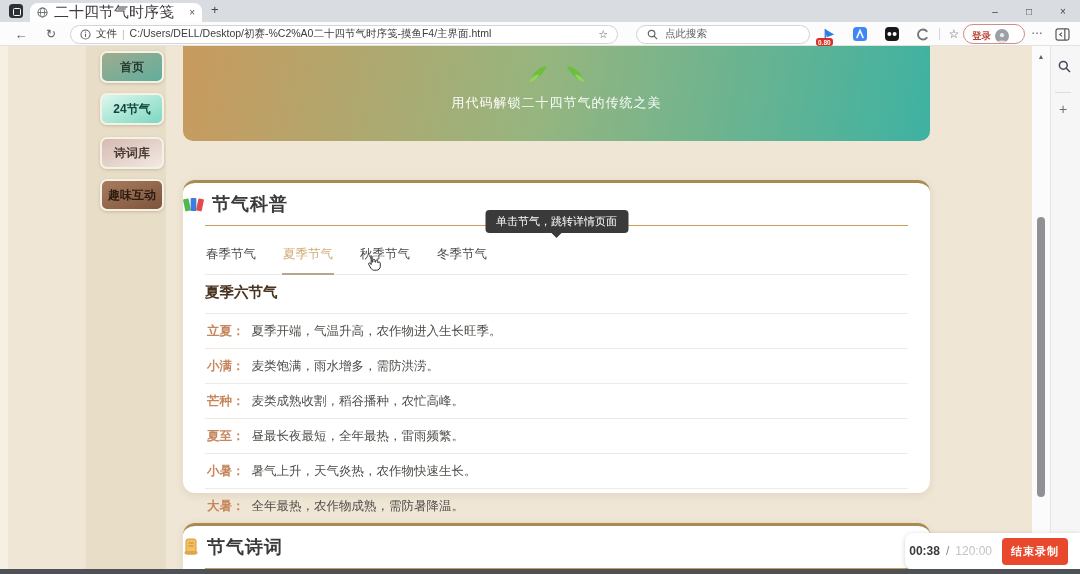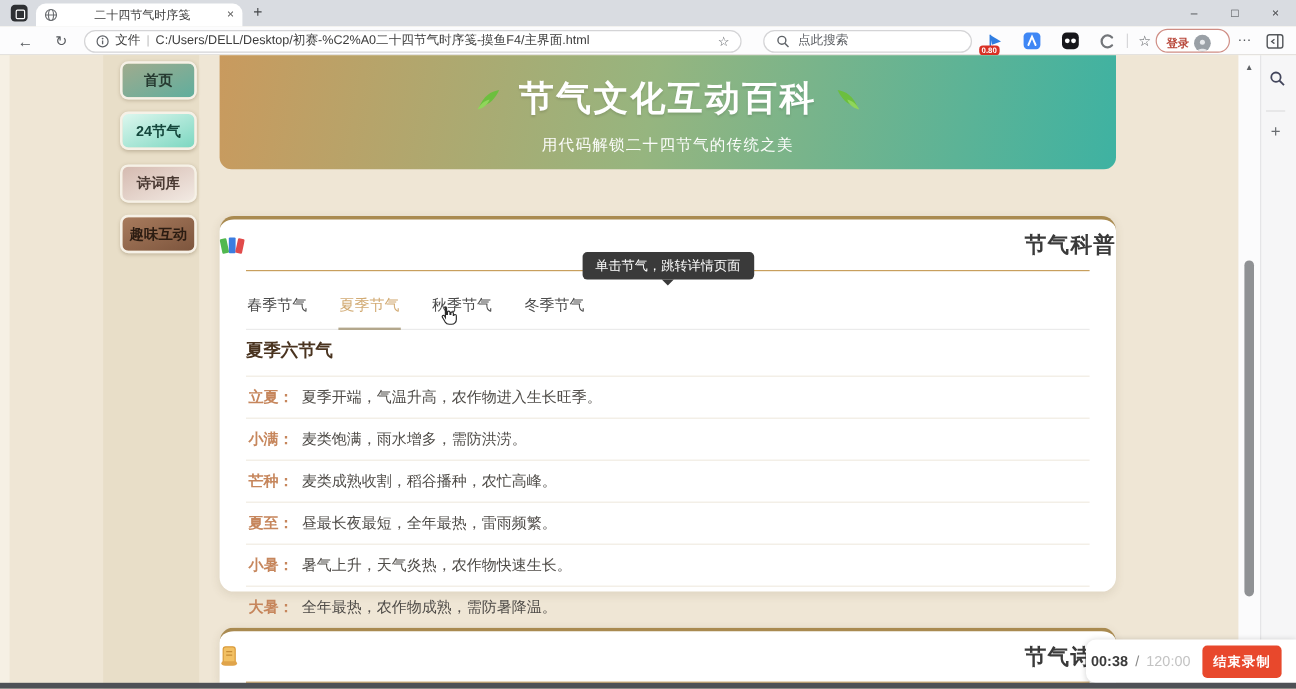--- a/index.html
+++ b/index.html
@@ -4,21 +4,21 @@
 <style>
   * { margin:0; padding:0; box-sizing:border-box; }
   html,body { width:1080px; height:574px; overflow:hidden; font-family:"Liberation Sans", sans-serif; background:#efe6d5; position:relative; }
 
   
   .chrome { position:absolute; top:0; left:0; width:1080px; height:46px; }
   .tabstrip { position:absolute; top:0; left:0; right:0; height:22px; background:#d9dce1; }
   .workspace-btn { position:absolute; left:9px; top:4px; width:14px; height:14px; background:#2e3033; border-radius:3.5px; }
   .workspace-btn::after { content:""; position:absolute; left:3.5px; top:3.5px; width:6px; height:6px; border:1.2px solid #fff; border-radius:1.5px; }
   .tab { position:absolute; left:30px; top:3px; width:172px; height:19px; background:#fff; border-radius:8px 8px 0 0; display:flex; align-items:center; gap:6px; padding:0 7px; }
-  .tab-title { font-size:10px; color:#3c3c3c; white-space:nowrap; overflow:hidden; flex:1;text-align:center; }
+  .tab-title { font-size:15px; color:#3c3c3c; white-space:nowrap; overflow:hidden; flex:1; }
   .tab-close { font-size:10px; color:#555; cursor:default; }
   .newtab-btn { position:absolute; left:211px; top:2px; font-size:13px; color:#45474a; }
   .win-controls { position:absolute; right:0; top:0; height:22px; display:flex; }
   .win-btn { width:34px; height:22px; display:flex; align-items:center; justify-content:center; font-size:10px; color:#3f4144; }
 
   .toolbar { position:absolute; top:22px; left:0; right:0; height:24px; background:#fcfcfd; border-bottom:1px solid #e4e2df; }
   .nav-ico { position:absolute; top:0; height:24px; display:flex; align-items:center; justify-content:center; color:#55585c; }
   .addr-pill { position:absolute; left:70px; top:2.5px; width:548px; height:19px; border:1px solid #d4d4d6; border-radius:10px; background:#fff; display:flex; align-items:center; gap:5px; padding:0 9px; }
   .addr-prefix { font-size:10.5px; color:#3c3c3c; white-space:nowrap; }
   .addr-div { font-size:10px; color:#bbb; }
@@ -45,21 +45,21 @@
   .nav-fun  { top:133px; background:linear-gradient(155deg,#a87b5d,#7d553d); color:#2b1c12; }
 
   .banner { position:absolute; left:183px; top:0; width:747px; height:95px; border-radius:0 0 10px 10px; background:linear-gradient(100deg,#c99a5e 0%,#96b57f 48%,#3eb2a2 100%); text-align:center; }
   .banner-title-row { display:flex; align-items:center; justify-content:center; gap:14px; padding-top:17px; }
   .banner-title { font-size:29px; font-weight:bold; color:#fff; letter-spacing:2px; text-shadow:0 1px 2px rgba(0,0,0,.12); }
   .banner-sub { margin-top:9px; font-size:13px; color:rgba(255,255,255,.96); letter-spacing:1px; }
 
   .card { position:absolute; left:183px; width:747px; background:#fff; box-shadow:0 2px 8px rgba(100,80,50,.12); border-top:3px solid #a98a50; }
   .card-science { top:134px; height:313px; border-radius:12px; }
   .card-poetry  { top:477px; height:46px; border-radius:12px 12px 0 0; }
-  .card-title { display:flex; align-items:center; justify-content:space-between; gap:8px; padding-top:9px; font-size:18px; font-weight:bold; color:#3a3a3a; letter-spacing:1px; }
+  .card-title { display:flex; align-items:center; justify-content:flex-start; gap:8px; padding-top:9px; font-size:18px; font-weight:bold; color:#3a3a3a; letter-spacing:1px; }
   .card-hr { margin:9px 22px 0; border-top:1px solid #c89f5d; }
 
   .tooltip { position:absolute; top:27px; left:50%; transform:translateX(-50%); background:#3a3a3a; color:#fff; font-size:11px; padding:4px 11px; border-radius:4px; white-space:nowrap; z-index:6; }
   .tooltip::after { content:""; position:absolute; left:50%; bottom:-5px; transform:translateX(-50%); border:5px solid transparent; border-top-color:#3a3a3a; border-bottom:none; }
 
   .tabs { position:absolute; top:59px; left:22px; right:22px; display:flex; gap:25px; border-bottom:1px solid #ebebeb; }
   .season-tab { font-size:12.5px; color:#4c4c4c; padding:4px 1px 10px; }
   .season-tab.active { color:#d2ab74; border-bottom:2px solid #b3a78c; margin-bottom:-1px; }
 
   .science-body { position:absolute; top:100px; left:22px; right:22px; }
@@ -200,21 +200,20 @@
   <div class="nav-btn nav-fun">
       <span>趣味互动</span>
     </div>
 
   <div class="banner">
     <div class="banner-title-row">
       <svg width="24" height="22" viewBox="0 0 24 22">
           <path d="M4 18 C8 8, 14 4, 21 3 C18 10, 13 15, 6 17 Z" fill="#6cbf3e"></path>
           <path d="M3 19 C6 14, 9 12, 13 11 C11 16, 8 18, 4 19 Z" fill="#8fd65a"></path>
         </svg>
-      <span class="banner-title">节气文化互动百科</span>
       <svg width="24" height="22" viewBox="0 0 24 22">
           <path d="M20 18 C16 8, 10 4, 3 3 C6 10, 11 15, 18 17 Z" fill="#6cbf3e"></path>
           <path d="M21 19 C18 14, 15 12, 11 11 C13 16, 16 18, 20 19 Z" fill="#8fd65a"></path>
         </svg>
     </div>
     <div class="banner-sub">用代码解锁二十四节气的传统之美</div>
   </div>
 
   <div class="card card-science">
     <div class="card-title">

